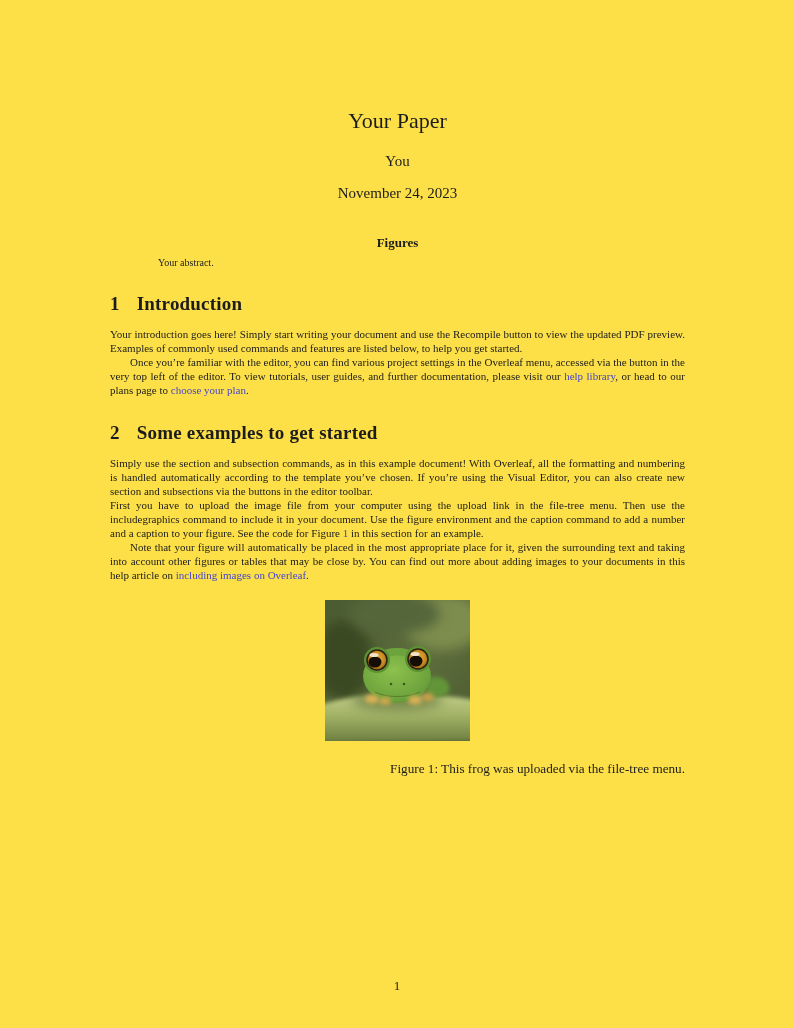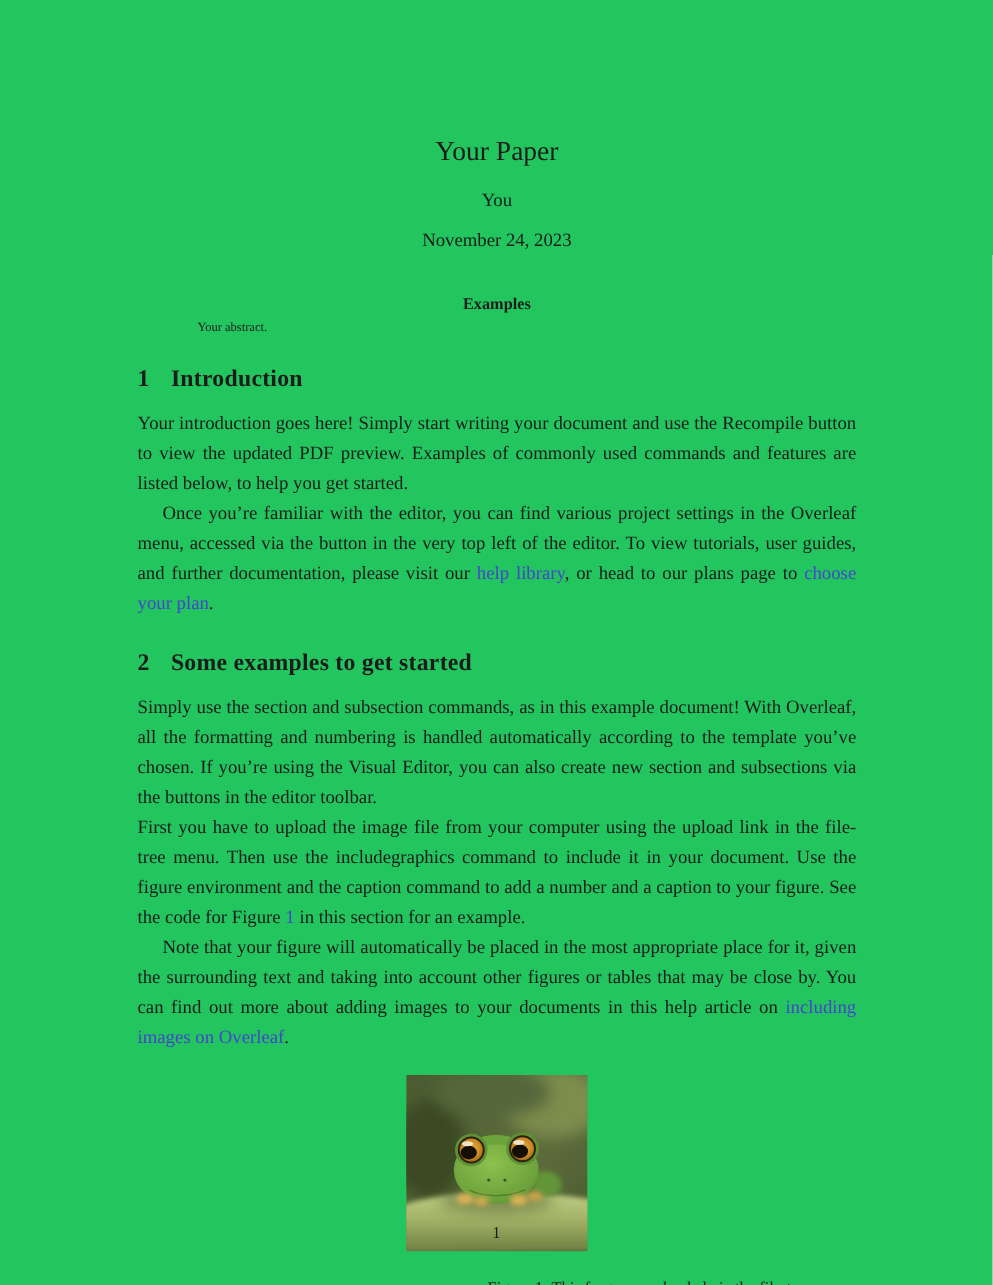--- a/index.html
+++ b/index.html
@@ -2,21 +2,21 @@
 <html><head>
 <meta charset="utf-8">
 <style>
   * { margin: 0; padding: 0; box-sizing: border-box; }
   html, body { background: #e8e8e8; }
   .page {
     position: relative;
     width: 794px;
     height: 1028px;
     margin: 0 auto;
-    background: #22c55e;
+    background: #fde047;
     color: #1c1c1c;
     font-family: "Liberation Serif", "DejaVu Serif", serif;
     overflow: hidden;
   }
   .content {
     position: absolute;
     left: 110px;
     width: 575px;
     top: 0;
   }
@@ -58,22 +58,22 @@
   }
   h2.section .secnum { margin-right: 17px; }
   h3.subsection {
     font-size: 15.5px;
     font-weight: bold;
     margin-top: 22px;
     margin-bottom: 9px;
   }
   h3.subsection .secnum { margin-right: 15px; }
   p.body-par {
-    font-size: 15px;
-    line-height: 24px;
+    font-size: 11px;
+    line-height: 14px;
     text-align: justify;
   }
   p.body-par.indented { text-indent: 20px; }
   a.doclink {
     color: #4545cd;
     text-decoration: none;
     cursor: pointer;
   }
   .figure-block {
     margin-top: 18px;
@@ -102,21 +102,21 @@
 </head>
 <body>
 
 <div class="page">
   <div class="content">
 
     <h1 class="paper-title">Your Paper</h1>
     <div class="paper-author">You</div>
     <div class="paper-date">November 24, 2023</div>
 
-    <div class="abstract-heading">Examples</div>
+    <div class="abstract-heading">Figures</div>
     <div class="abstract-body">Your abstract.</div>
 
     <h2 class="section"><span class="secnum">1</span><span>Introduction</span></h2>
 
     <p class="body-par">Your introduction goes here! Simply start writing your document and use the Recompile button to view the updated PDF preview. Examples of commonly used commands and features are listed below, to help you get started.</p>
 
     <p class="body-par indented"><span>Once you’re familiar with the editor, you can find various project settings in the Overleaf menu, accessed via the button in the very top left of the editor. To view tutorials, user guides, and further documentation, please visit our </span><a class="doclink">help library</a><span>, or head to our plans page to </span><a class="doclink">choose your plan</a><span>.</span></p>
 
     <h2 class="section"><span class="secnum">2</span><span>Some examples to get started</span></h2>
 

